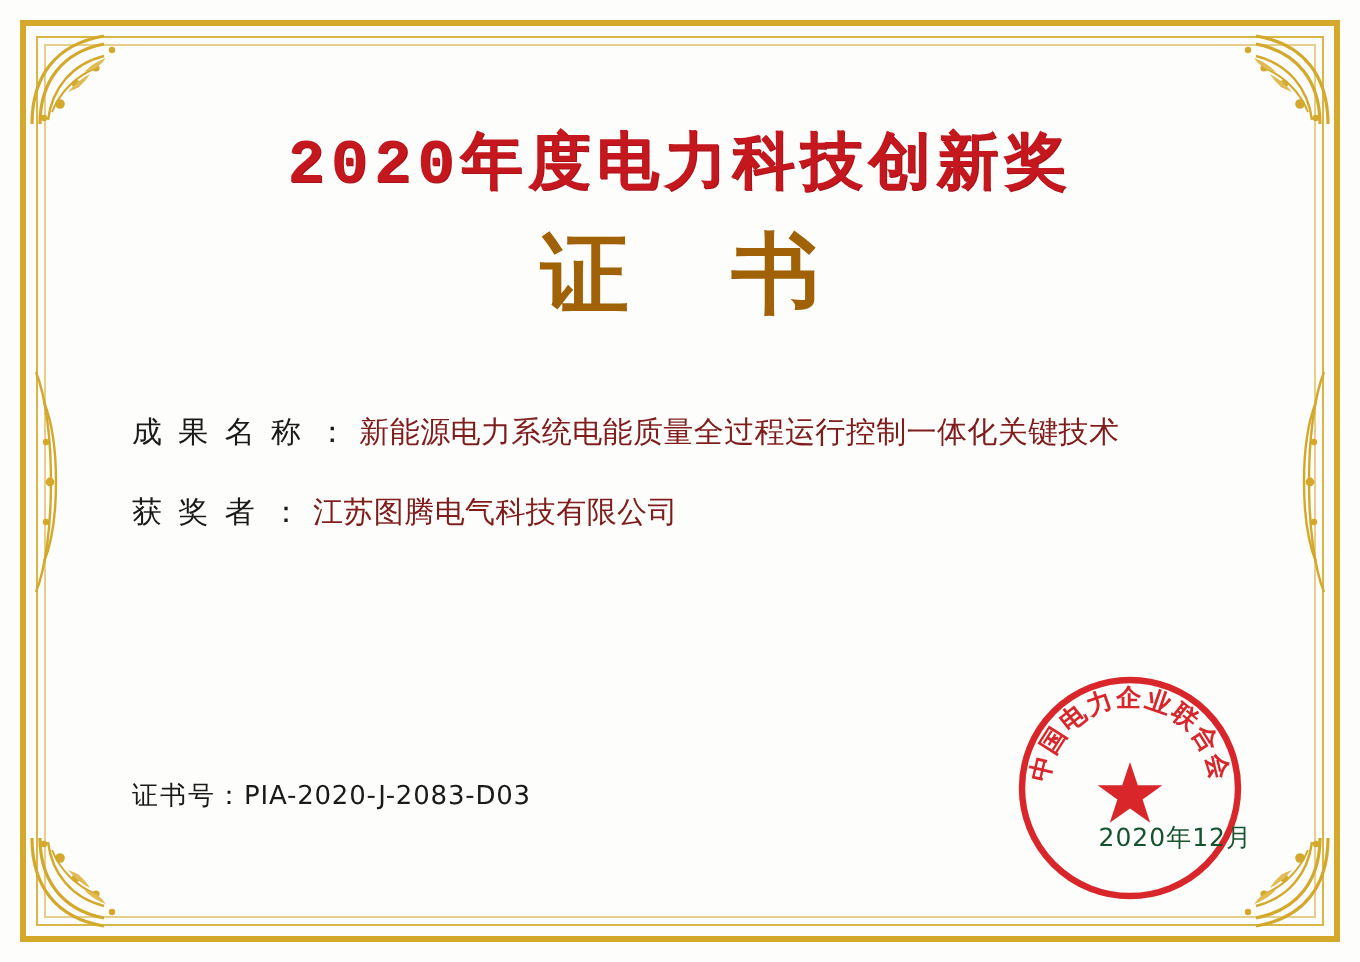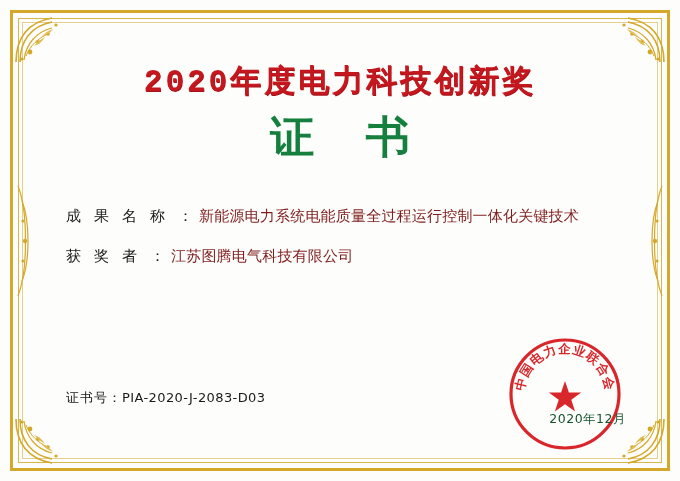--- a/index.html
+++ b/index.html
@@ -87,42 +87,42 @@
     font-family: Liberation Mono, monospace;
     font-weight: bold;
     font-size: 31px;
     letter-spacing: 3px;
     margin-top: 30px;
     text-shadow: 0.5px 0.5px 0 #a8121a;
   }
 
   .subtitle {
     text-align: center;
-    color: #15803d;
+    color: #a16207;
     font-family: "DejaVu Serif", serif;
     font-weight: bold;
     font-size: 44px;
     letter-spacing: 18px;
     margin-top: 6px;
     text-indent: 18px;
   }
 
   .fields {
     margin-top: 40px;
     padding-left: 32px;
     padding-right: 16px;
   }
 
   .field-row {
     display: flex;
     align-items: flex-end;
     margin-bottom: 21px;
     font-size: 15px;
     color: #1a1a1a;
-    font-family: Liberation Mono, monospace;
+    font-family: Liberation Sans, sans-serif;
   }
   .field-label {
     white-space: nowrap;
     letter-spacing: 2px;
     font-size: 15px;
   }
   .field-value {
     margin-left: 4px;
     font-size: 15px;
     letter-spacing: 0.2px;

